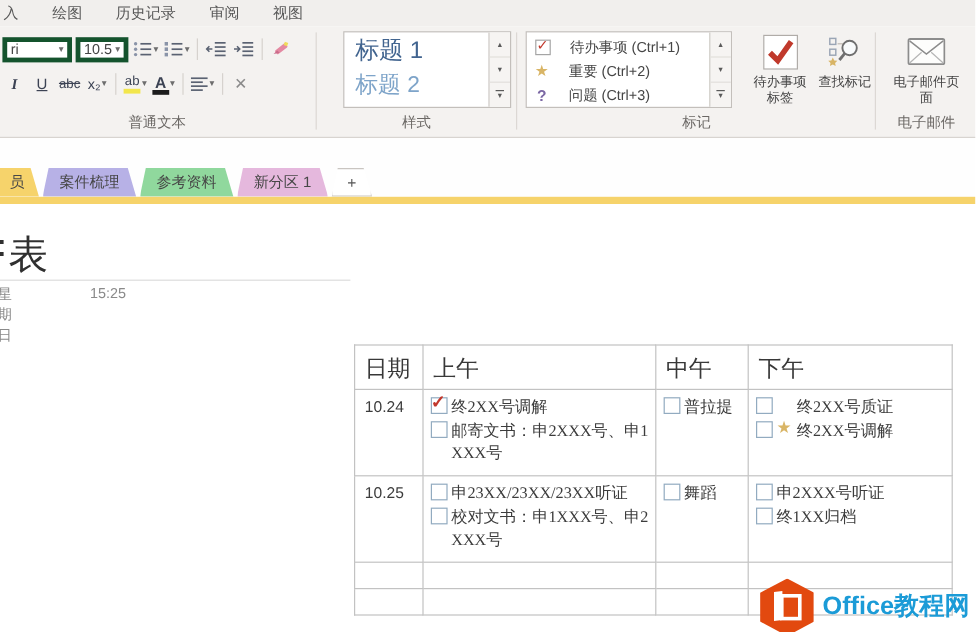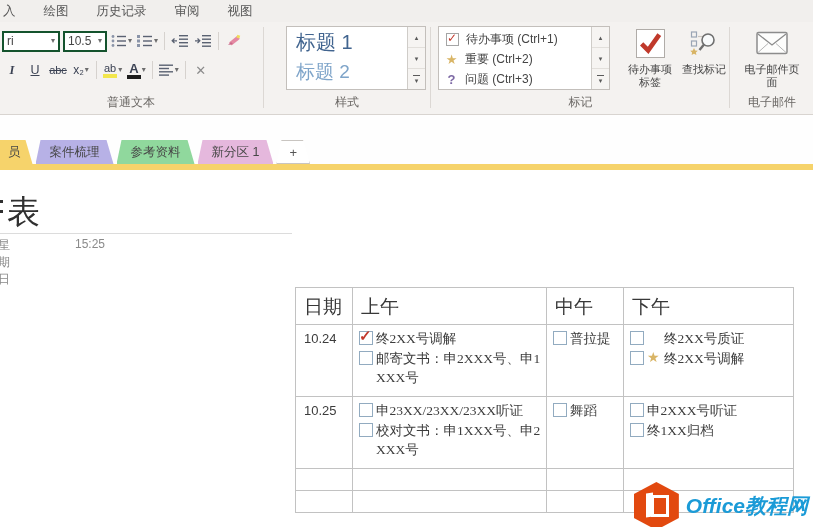--- a/index.html
+++ b/index.html
@@ -17,21 +17,21 @@
   .grp-label{position:absolute;bottom:3px;left:0;right:0;text-align:center;font-size:12px;color:#6b6865;white-space:nowrap;}
   .rgroup{position:absolute;top:0;bottom:0;}
   .g-basic{left:0;width:262px;}
   .g-styles{left:266px;width:162px;}
   .g-tags{left:433px;width:295px;}
   .g-email{left:733px;width:78px;}
 
   .bt-row{position:absolute;left:2px;display:flex;align-items:center;gap:3px;height:24px;}
   .bt-row1{top:7px;}
   .bt-row2{top:36px;}
-  .combo{height:21px;background:#fff;border:2px solid #14532d;display:flex;align-items:center;justify-content:space-between;font-size:12px;color:#454545;padding:0 3px;box-sizing:border-box;}
+  .combo{height:21px;background:#fff;border:4px solid #14532d;display:flex;align-items:center;justify-content:space-between;font-size:12px;color:#454545;padding:0 3px;box-sizing:border-box;}
   .combo-font{width:58px;overflow:hidden;}
   .combo-size{width:44px;}
   .sbtn{height:21px;min-width:18px;display:flex;align-items:center;justify-content:center;font-size:12.5px;color:#44506b;gap:1px;padding:0 1px;}
   .dd{font-size:8px;color:#6d6d6d;line-height:1;}
   .msep{width:1px;height:18px;background:#d6d2ce;margin:0 2px;}
   .b-italic{font-family:"Liberation Serif",serif;font-style:italic;font-weight:bold;color:#3c4354;}
   .b-underline{text-decoration:underline;color:#3c4354;}
   .b-strike{text-decoration:line-through;font-size:11px;color:#3c4354;}
   .b-sub{font-size:12px;color:#3c4354;}
   .b-highlight{border-bottom:4px solid #f2e64c;font-size:11px;line-height:12px;color:#3c4354;padding:0 1px;}
@@ -45,21 +45,21 @@
   .gal-items{flex:1;overflow:hidden;}
   .scrollstrip{width:17px;border-left:1px solid #cfccc8;display:flex;flex-direction:column;background:#f6f4f2;}
   .scroll-btn{flex:1;display:flex;align-items:center;justify-content:center;font-size:7px;color:#5a5a5a;border-bottom:1px solid #e2dfdb;flex-direction:column;line-height:1;}
   .scroll-btn:last-child{border-bottom:none;}
   .more-bar{width:7px;border-top:1px solid #5a5a5a;margin-bottom:1px;}
 
   .style-item{padding:2px 9px;white-space:nowrap;}
   .style-item.s0{font-size:20px;line-height:26px;}
   .style-item.s1{font-size:19px;line-height:26px;}
 
-  .tag-row{display:flex;align-items:center;gap:7px;height:20px;padding-left:6px;}
+  .tag-row{display:flex;align-items:center;gap:16px;height:20px;padding-left:6px;}
   .tag-label{font-size:12px;color:#454545;white-space:nowrap;}
   .tag-icon{width:13px;height:13px;display:flex;align-items:center;justify-content:center;flex:0 0 13px;}
   .tag-icon.todo-checkbox{border:1px solid #a5a5a5;background:#fff;position:relative;width:11px;height:11px;flex-basis:11px;margin-left:1px;}
   .tag-icon.todo-checkbox::after{content:"✓";position:absolute;left:0;top:-3px;font-size:12px;font-weight:bold;color:#c2382c;}
   .tag-icon.important-star{color:#d9b566;font-size:13px;}
   .tag-icon.question-mark{color:#7c68a4;font-size:13px;font-weight:bold;}
 
   .bigbtn{position:absolute;top:3px;height:84px;display:flex;flex-direction:column;align-items:center;}
   .bigbtn .icon-area{height:36px;display:flex;align-items:center;justify-content:center;}
   .bigbtn .bb-label{font-size:11px;line-height:13px;color:#454545;text-align:center;margin-top:2px;}
@@ -96,21 +96,21 @@
   .checkbox.checked::after{content:"✓";position:absolute;left:-1px;top:-5px;font-size:15px;font-weight:bold;color:#c2382c;}
   .indent-slot{flex:0 0 17px;}
   .star-slot{flex:0 0 17px;color:#d9b566;font-size:14px;line-height:18px;}
   .todo-text{flex:1;word-break:break-all;}
 
   
   .watermark{position:absolute;right:5px;bottom:-3px;display:flex;align-items:center;gap:7px;height:48px;}
   .wm-hex{width:45px;height:48px;background:#e2490f;clip-path:polygon(50% 0,100% 25%,100% 75%,50% 100%,0 75%,0 25%);position:relative;flex:0 0 45px;}
   .wm-hex::before{content:"";position:absolute;left:17px;top:13px;width:12px;height:16px;border:3px solid #fff;}
   .wm-hex::after{content:"";position:absolute;left:12px;top:11px;width:7px;height:24px;background:#fff;transform:skewY(-7deg);}
-  .wm-text{display:flex;flex-direction:column;font-style:italic;}
+  .wm-text{display:flex;flex-direction:column;}
   .wm-title{font-size:21px;font-weight:bold;color:#1b9bd7;line-height:22px;white-space:nowrap;}
   .wm-url{font-size:13.5px;font-weight:bold;color:#e2490f;line-height:15px;}
 
   svg{display:block;}
 </style>
 </head>
 <body>
 
 <div class="screen">
 

